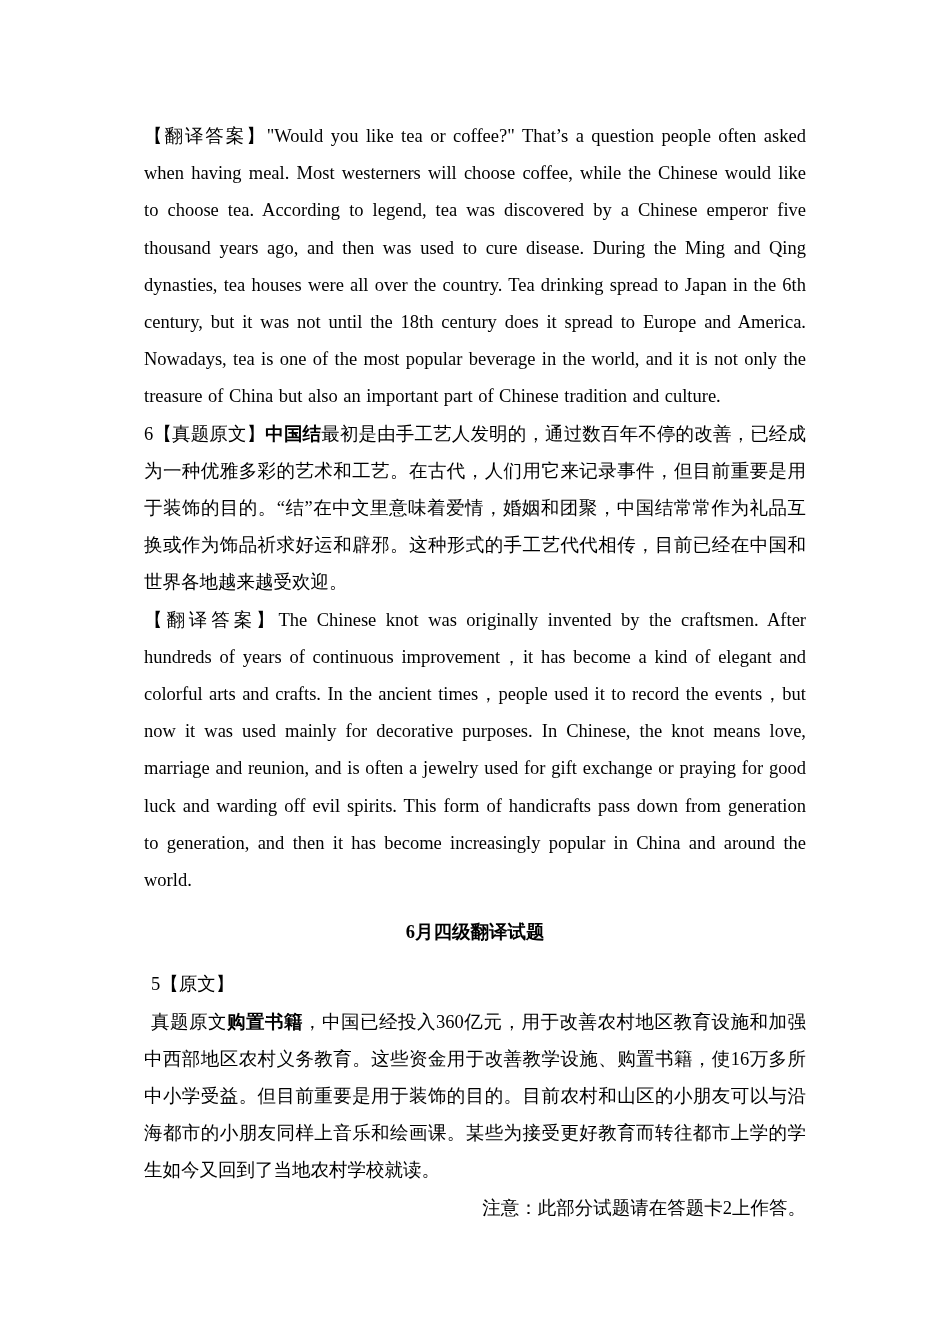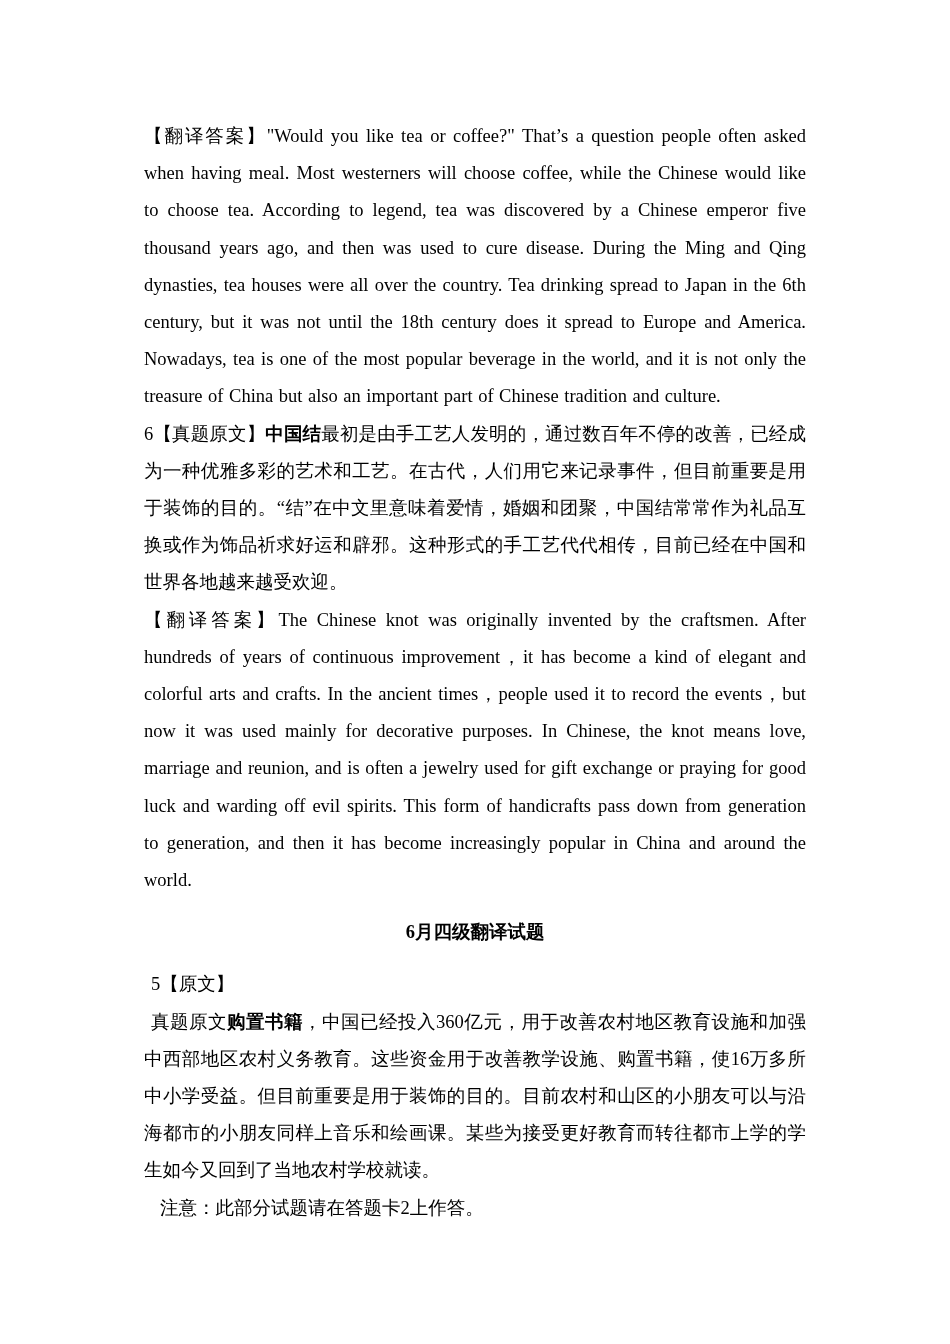--- a/index.html
+++ b/index.html
@@ -40,22 +40,21 @@
     font-weight: bold;
   }
   .section-heading {
     margin: 15px;
     font-size: 18.5px;
     line-height: 37.2px;
     font-weight: bold;
     text-align: center;
   }
   .note-line {
-    text-align: left;
-    margin-left: 16px;
+    text-align: right;
   }
 </style>
 </head>
 <body>
 
 <div class="page">
 
   <p class="para">
     <span>【翻译答案】"Would you like tea or coffee?" That’s a question people often asked when having meal. Most westerners will choose coffee, while the Chinese would like to choose tea. According to legend, tea was discovered by a Chinese emperor five thousand years ago, and then was used to cure disease. During the Ming and Qing dynasties, tea houses were all over the country. Tea drinking spread to Japan in the 6th century, but it was not until the 18th century does it spread to Europe and America. Nowadays, tea is one of the most popular beverage in the world, and it is not only the treasure of China but also an important part of Chinese tradition and culture.</span>
   </p>

